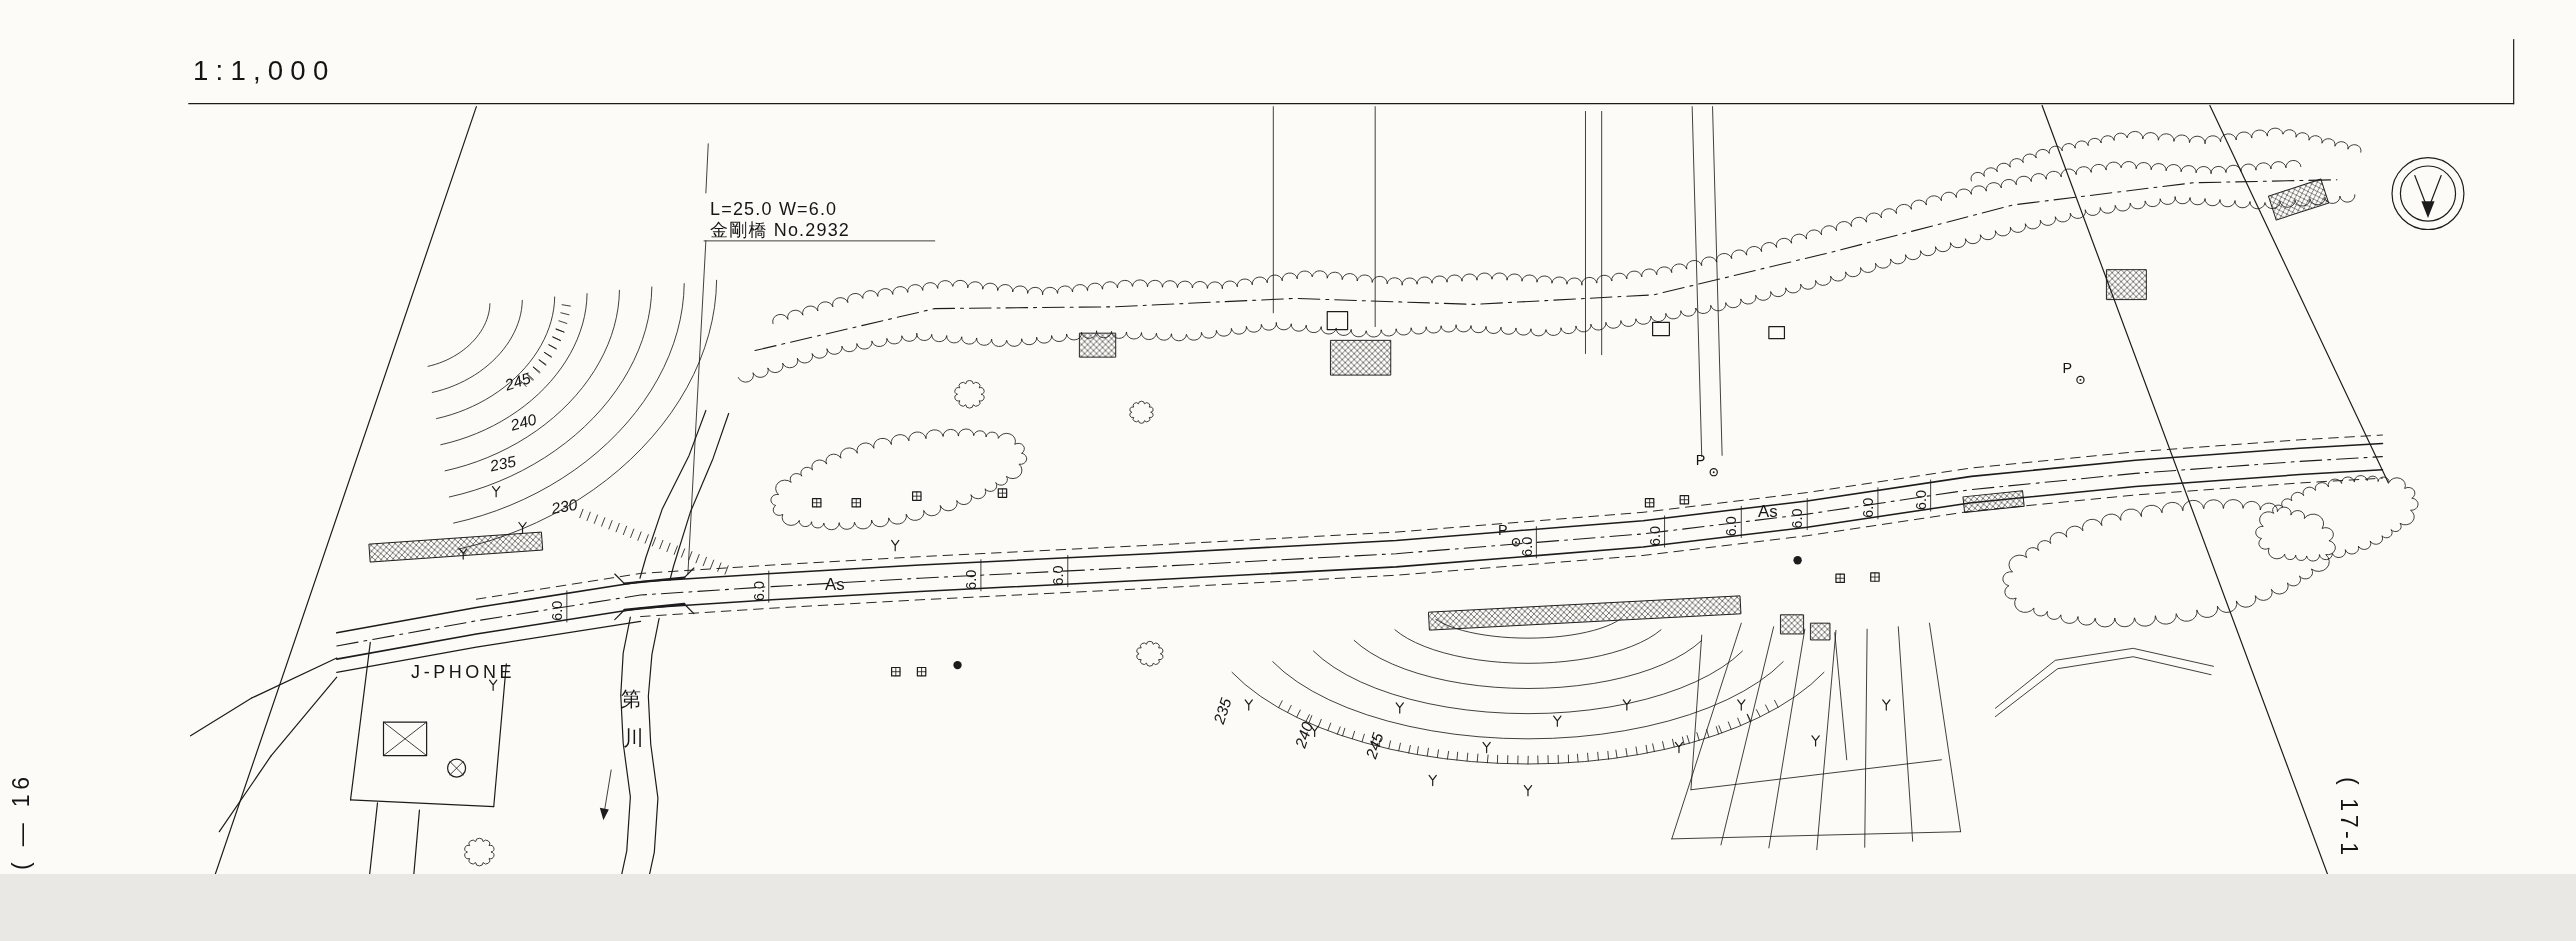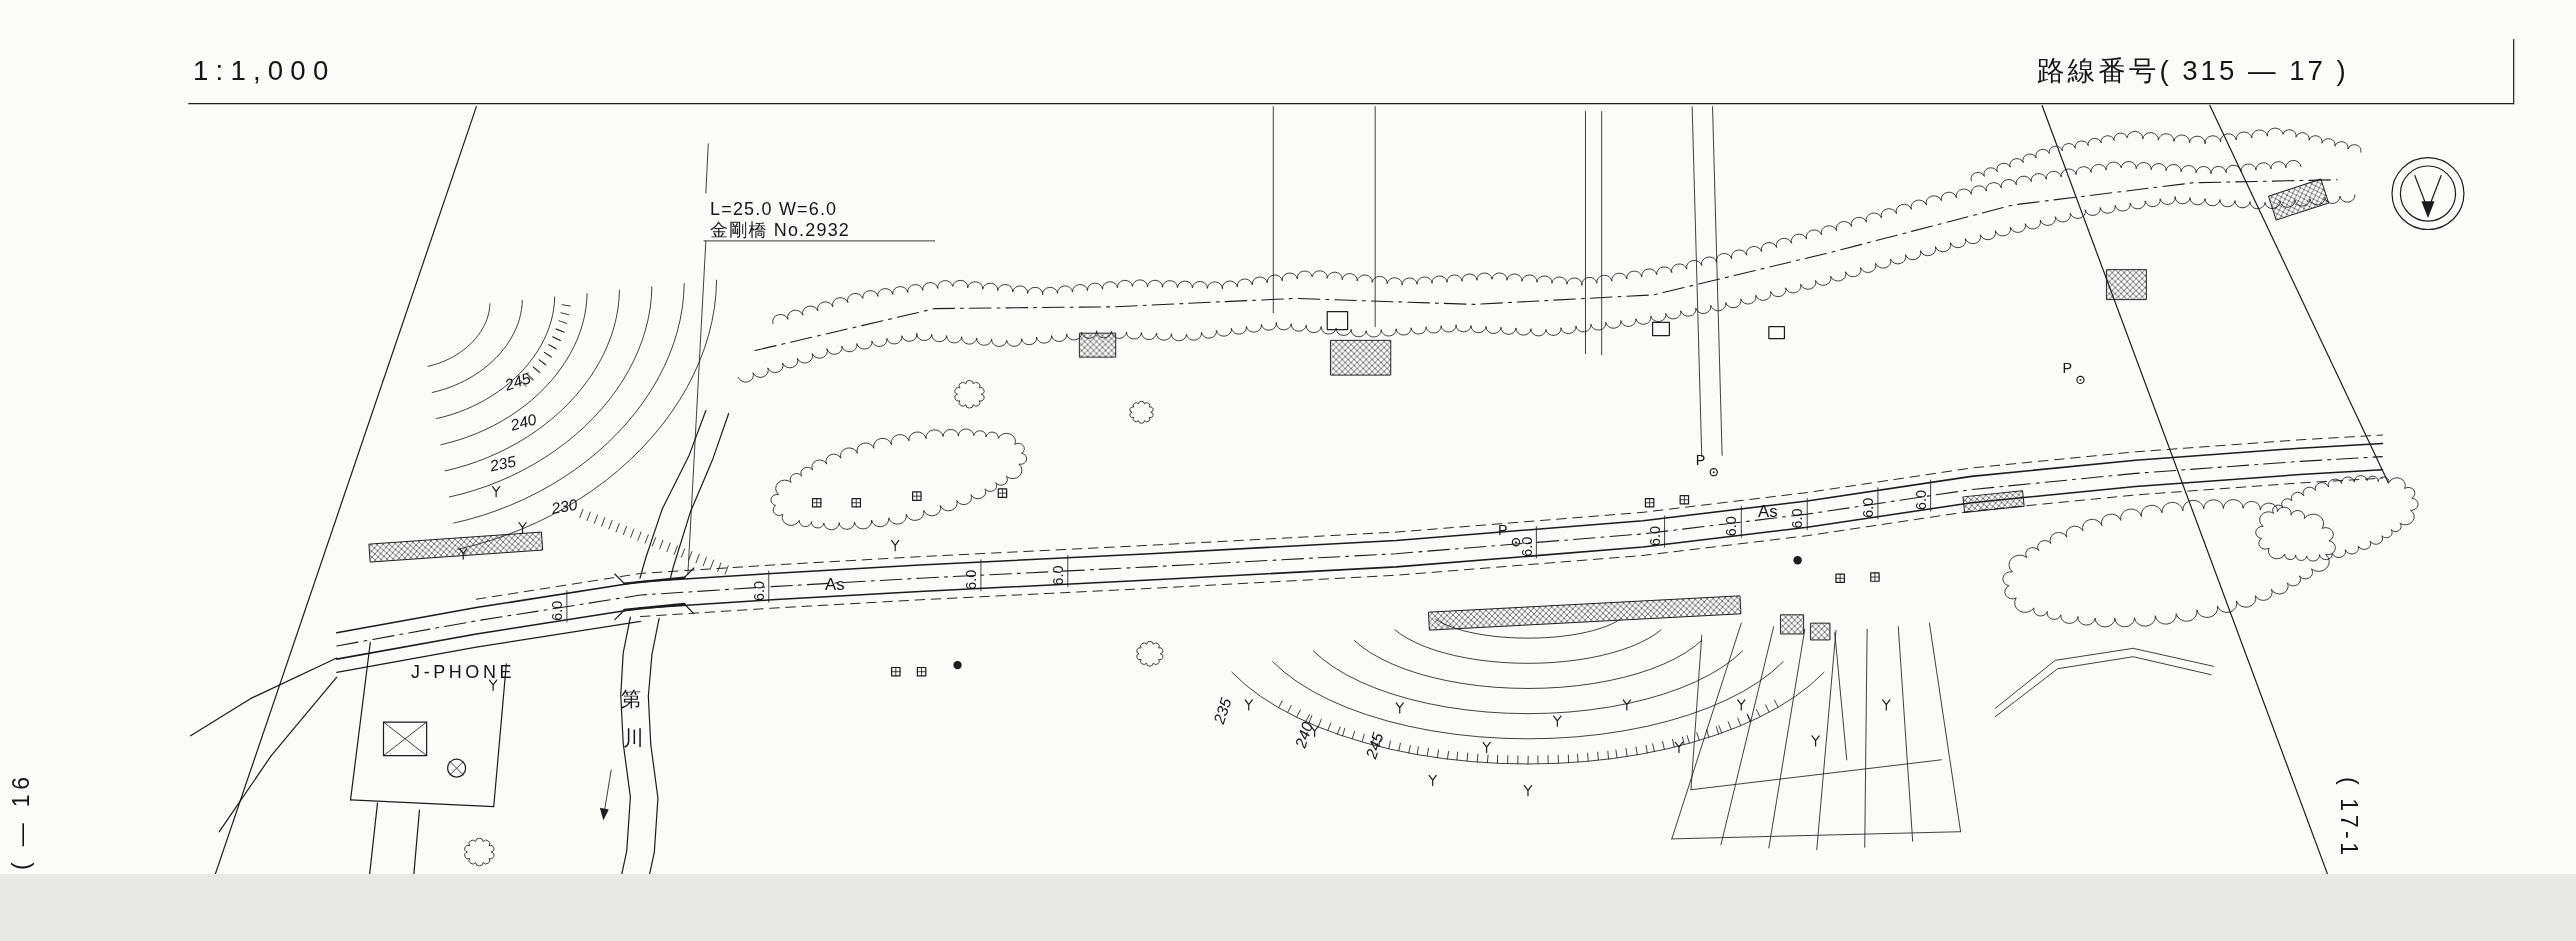--- a/index.html
+++ b/index.html
@@ -30,21 +30,20 @@
   #map text.wl{font-size:24px;}
   #map text.as{font-size:28px;}
   #map text.pl{font-size:24px;}
   #map text.cl-lab{font-size:26px;font-style:italic;}
 </style>
 </head>
 <body>
 
 <div class="sheet">
   <div class="hdr-scale">1:1,000</div>
-  <div class="hdr-route">路線番号( 315 — 17 )</div>
   <div class="margin-left">( — 16</div>
   <div class="margin-right">( 17-1</div>
 
   <svg id="map" viewBox="0 0 4299 1572">
     <defs>
       <pattern id="xh" width="10" height="10" patternUnits="userSpaceOnUse">
         <path d="M0,10 L10,0 M0,0 L10,10" style="stroke:#1c1c1c;stroke-width:1;fill:none"></path>
       </pattern>
       <g id="sym-y">
           <path d="M0,6 L0,-3 M-6,-11 L0,-3 L6,-11"></path>

